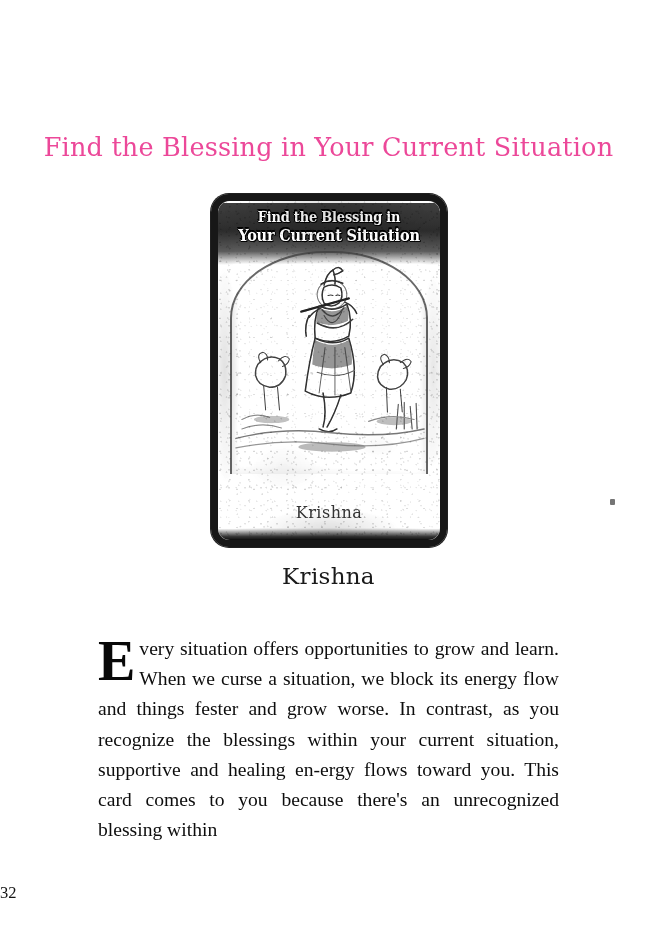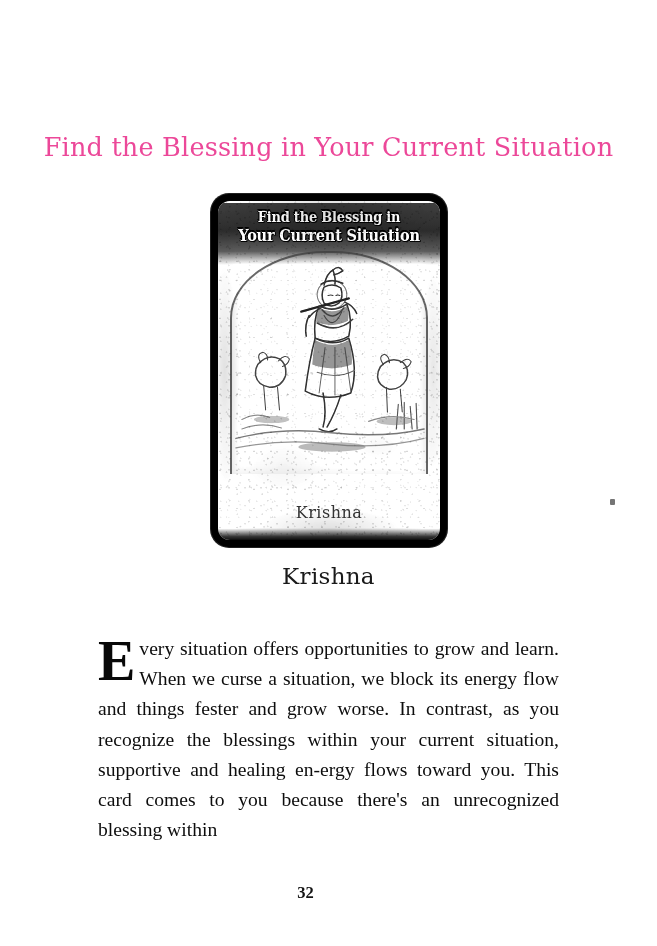--- a/index.html
+++ b/index.html
@@ -37,21 +37,21 @@
     left: 211px;
     top: 194px;
     width: 236px;
     height: 353px;
   }
   .card {
     position: absolute;
     inset: 0;
     border-radius: 18px;
     overflow: hidden;
-    background: #4c1d95;
+    background: #0ea5e9;
     box-shadow: 0 0 0 1px #2a2a2a;
     filter: grayscale(100%) contrast(112%);
   }
   
   .card-edge {
     position: absolute;
     inset: 0;
     border-radius: 18px;
     border: 7px solid #2e2e2e;
     box-sizing: border-box;
@@ -228,24 +228,24 @@
     margin-top: 2px;
     color: #080808;
   }
 
   
   .folio {
     position: absolute;
     left: 0;
     top: 883px;
     width: 611px;
-    text-align: center;
+    text-align: left;
     font-family: "Liberation Serif", serif;
     font-size: 16.5px;
-    font-weight: 700;
+    font-weight: 400;
     color: #141414;
   }
 
   
   .speck {
     position: absolute;
     left: 610px;
     top: 499px;
     width: 5px;
     height: 6px;

